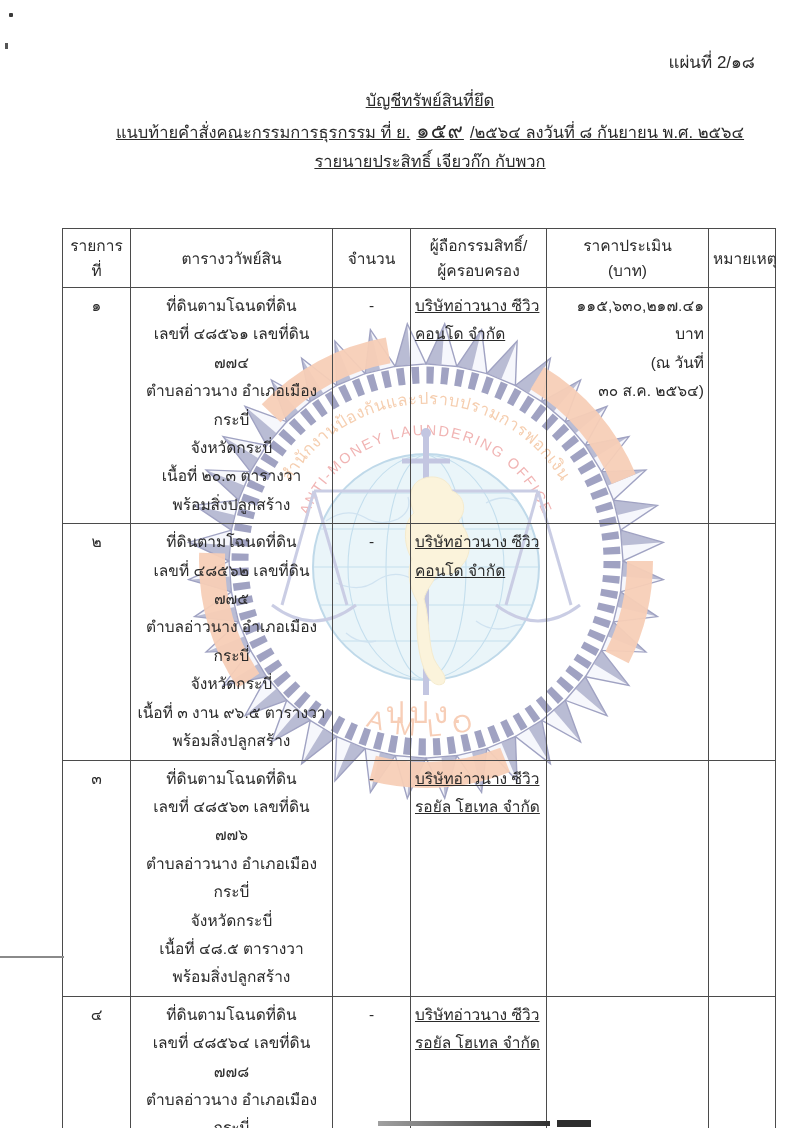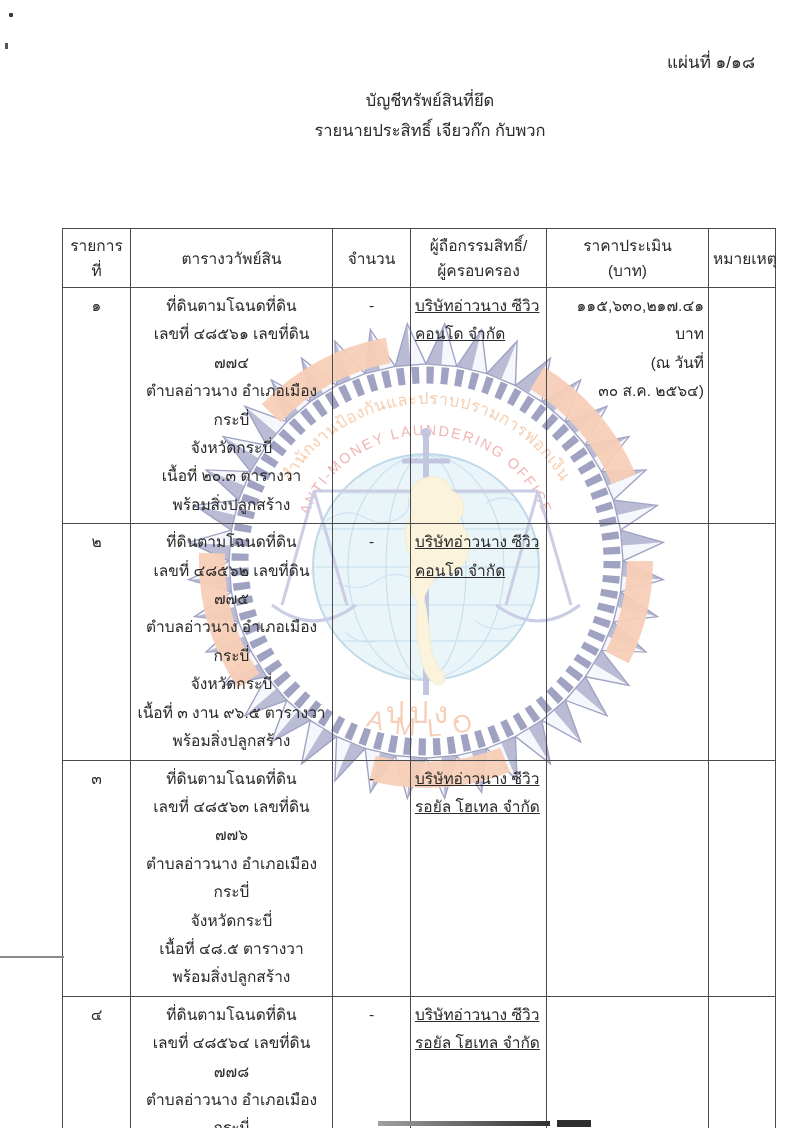--- a/index.html
+++ b/index.html
@@ -2,21 +2,21 @@
 <html style="--navy: #4a4f8c; --orange: #f0a276; --red-text: #e4706f; --thai-orange: #eda268; --globe-fill: #d8ecf5; --globe-stroke: #86b7d6; --globe-line: #8fc2de; --map-yellow: #f8e9bc; --scales: #9aa0cc;"><head>
 <meta charset="utf-8">
 <style>
   html,body{margin:0;padding:0;}
   body{
     width:800px;height:1128px;position:relative;background:#ffffff;
     font-family:"Liberation Sans",sans-serif;color:#2b2b2b;overflow:hidden;
   }
   
   .sheet-no{position:absolute;top:48px;right:45px;font-size:17px;}
-  .title-block{position:absolute;left:60px;right:0;top:86px;text-align:center;}
+  .title-block{position:absolute;left:60px;right:0;top:86px;text-align:center;text-decoration:underline;}
   .title-block div{line-height:29.5px;font-size:16.5px;white-space:nowrap;}
   .order-number{font-size:21px;letter-spacing:1px;padding:0 6px;}
   
   table.assets{
     position:absolute;left:62px;top:228px;width:713px;z-index:2;
     border-collapse:collapse;table-layout:fixed;background:transparent;
   }
   table.assets th,table.assets td{
     border:1.5px solid #4b4b4b;vertical-align:top;
     font-size:15.5px;font-weight:normal;white-space:pre-line;
@@ -58,24 +58,25 @@
 </style>
 </head>
 <body>
 
 <div class="art art-dot1"></div>
 <div class="art art-dot2"></div>
 <div class="art art-tableline"></div>
 <div class="art art-strip1"></div>
 <div class="art art-strip2"></div>
 
-<div class="sheet-no">แผ่นที่ ๑/๑๘</div>
+<div class="sheet-no">แผ่นที่ 2/๑๘</div>
 
 <div class="title-block">
   <div>บัญชีทรัพย์สินที่ยึด</div>
+  <div><span>แนบท้ายคำสั่งคณะกรรมการธุรกรรม ที่ ย.</span><span class="order-number">๑๕๙</span><span>/๒๕๖๔ ลงวันที่ ๘ กันยายน พ.ศ. ๒๕๖๔</span></div>
   <div>รายนายประสิทธิ์ เจียวก๊ก กับพวก</div>
 </div>
 
 <svg class="seal" width="480" height="480" viewBox="0 0 480 480">
   <g id="seal-teeth">
       <polygon points="437.0,240.0 477.3,258.7 434.6,270.8" class="tooth"></polygon>
       <polygon points="437.0,240.0 477.3,258.7 436.4,255.5" class="tooth-shade"></polygon>
       <polygon points="434.6,270.8 471.4,295.6 427.4,300.9" class="tooth"></polygon>
       <polygon points="434.6,270.8 471.4,295.6 431.6,286.0" class="tooth-shade"></polygon>
       <polygon points="427.4,300.9 459.9,331.1 415.5,329.4" class="tooth"></polygon>

